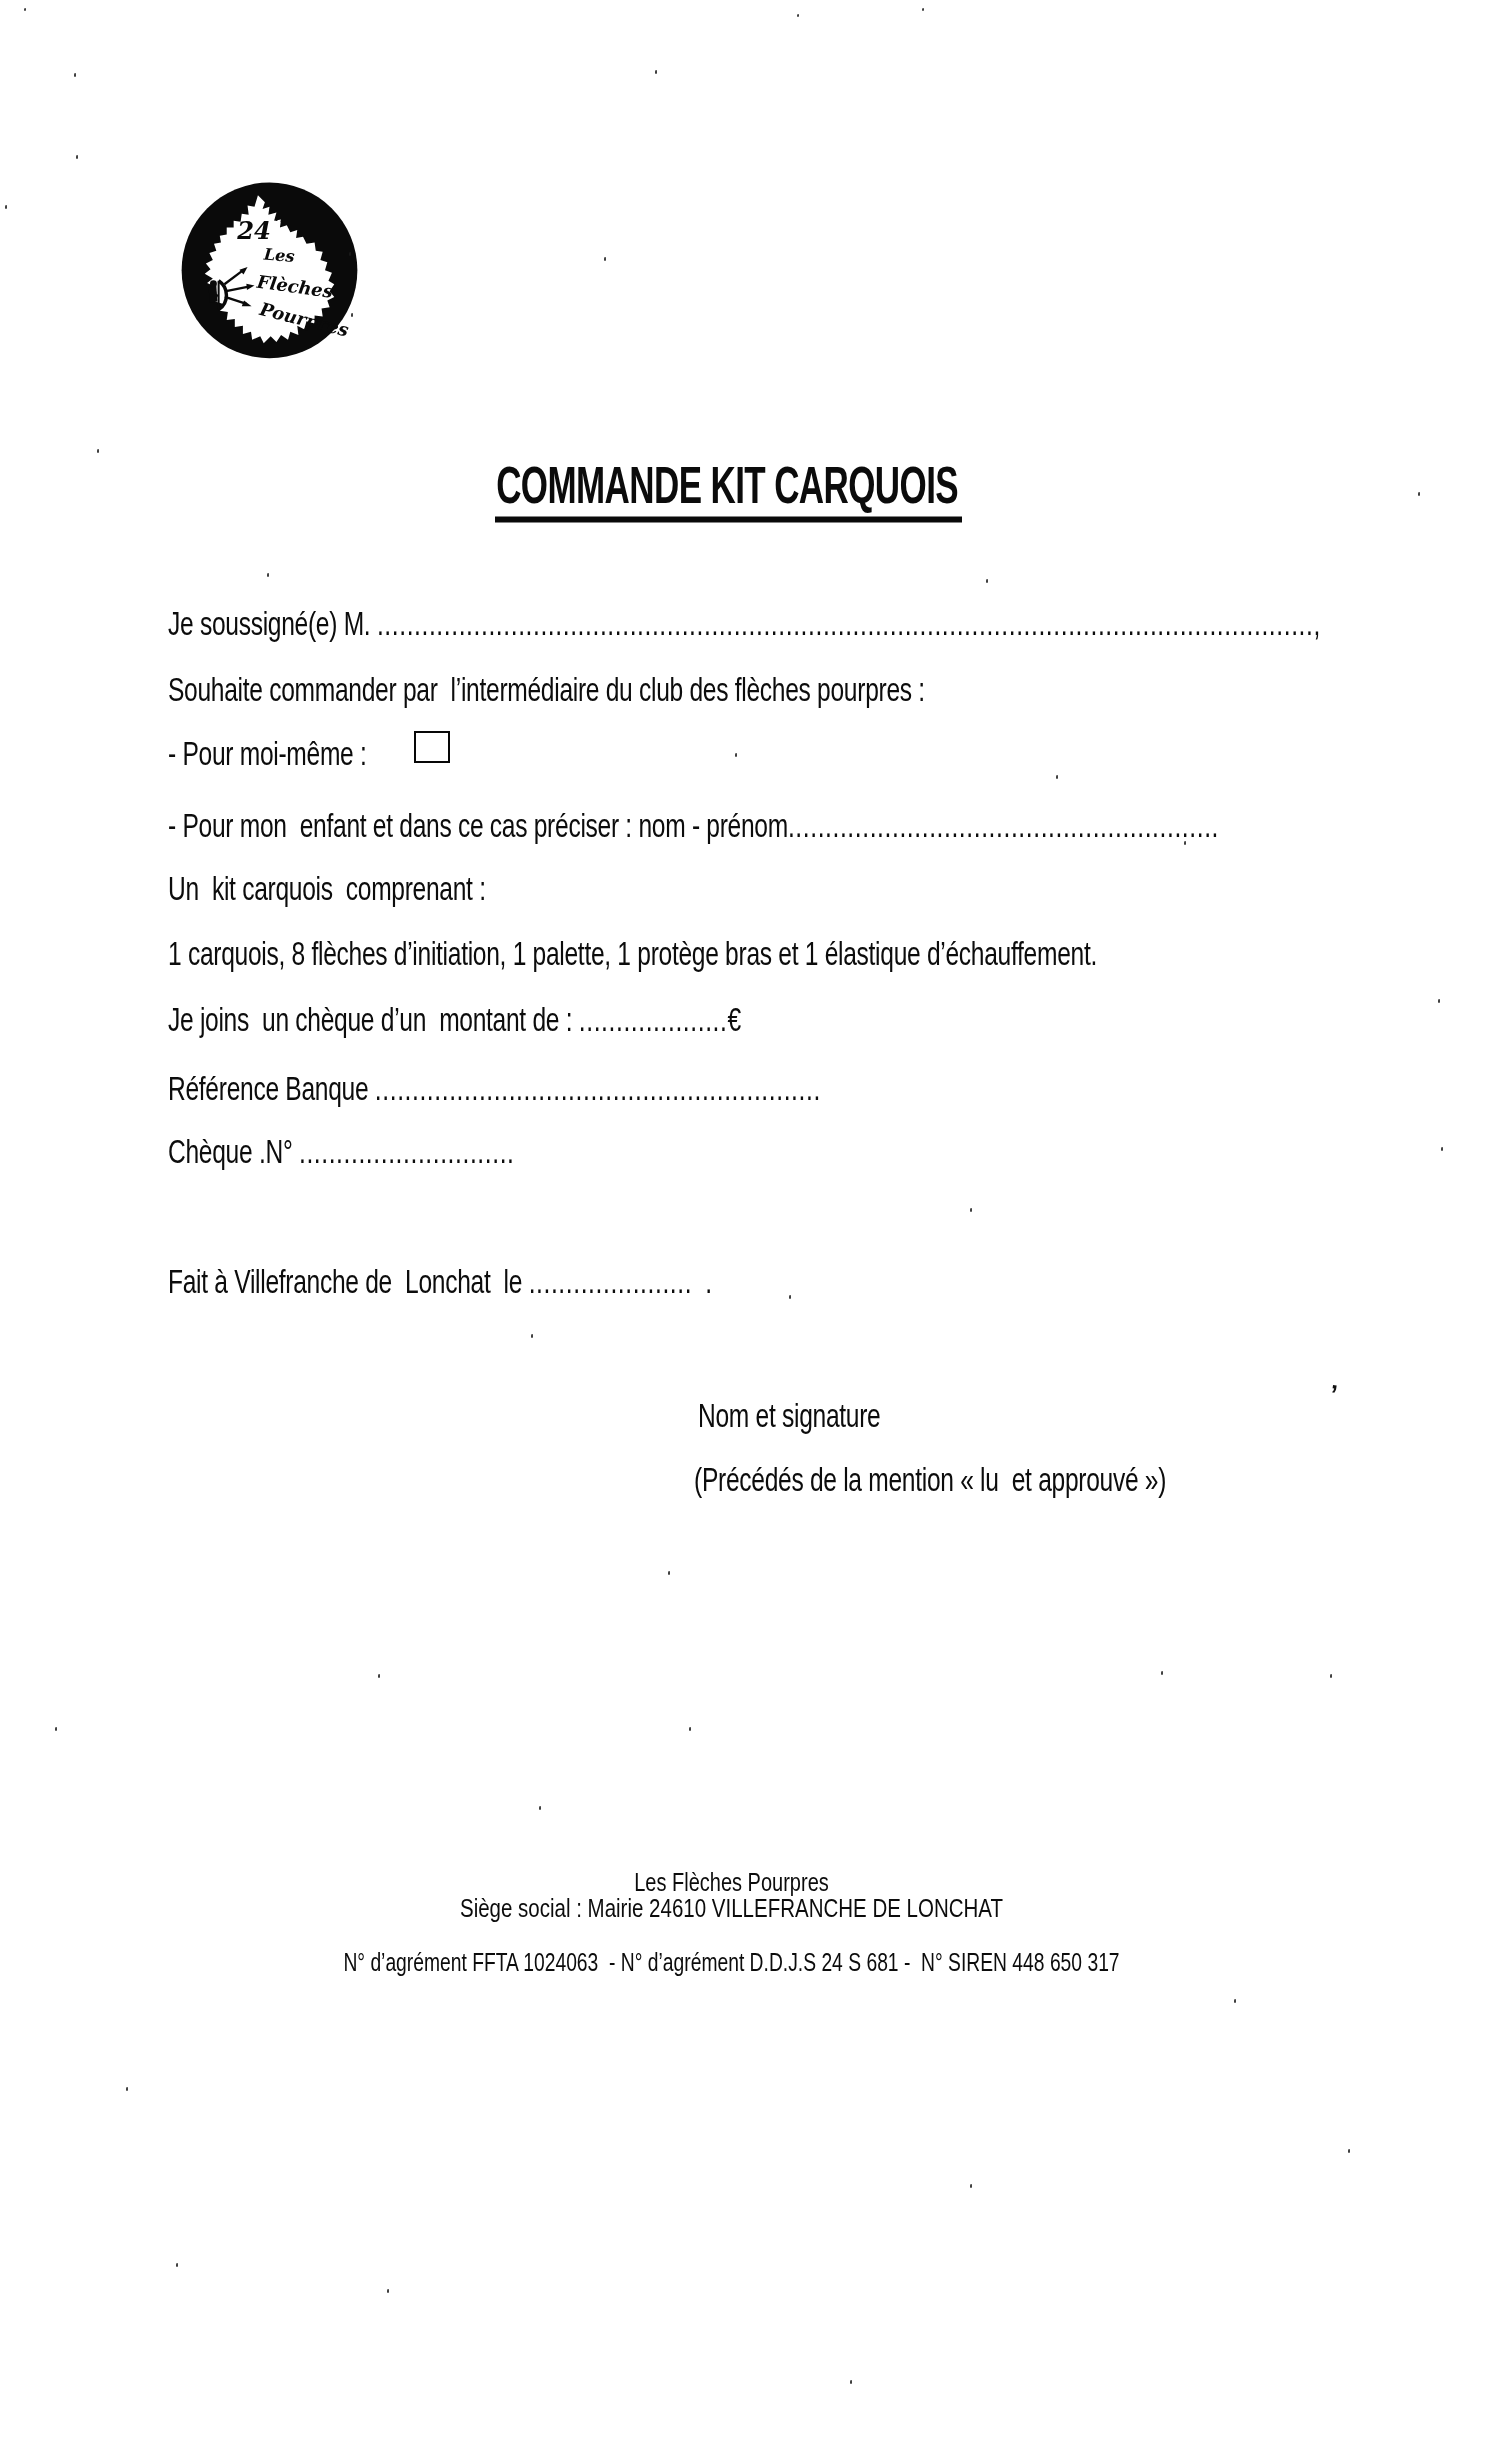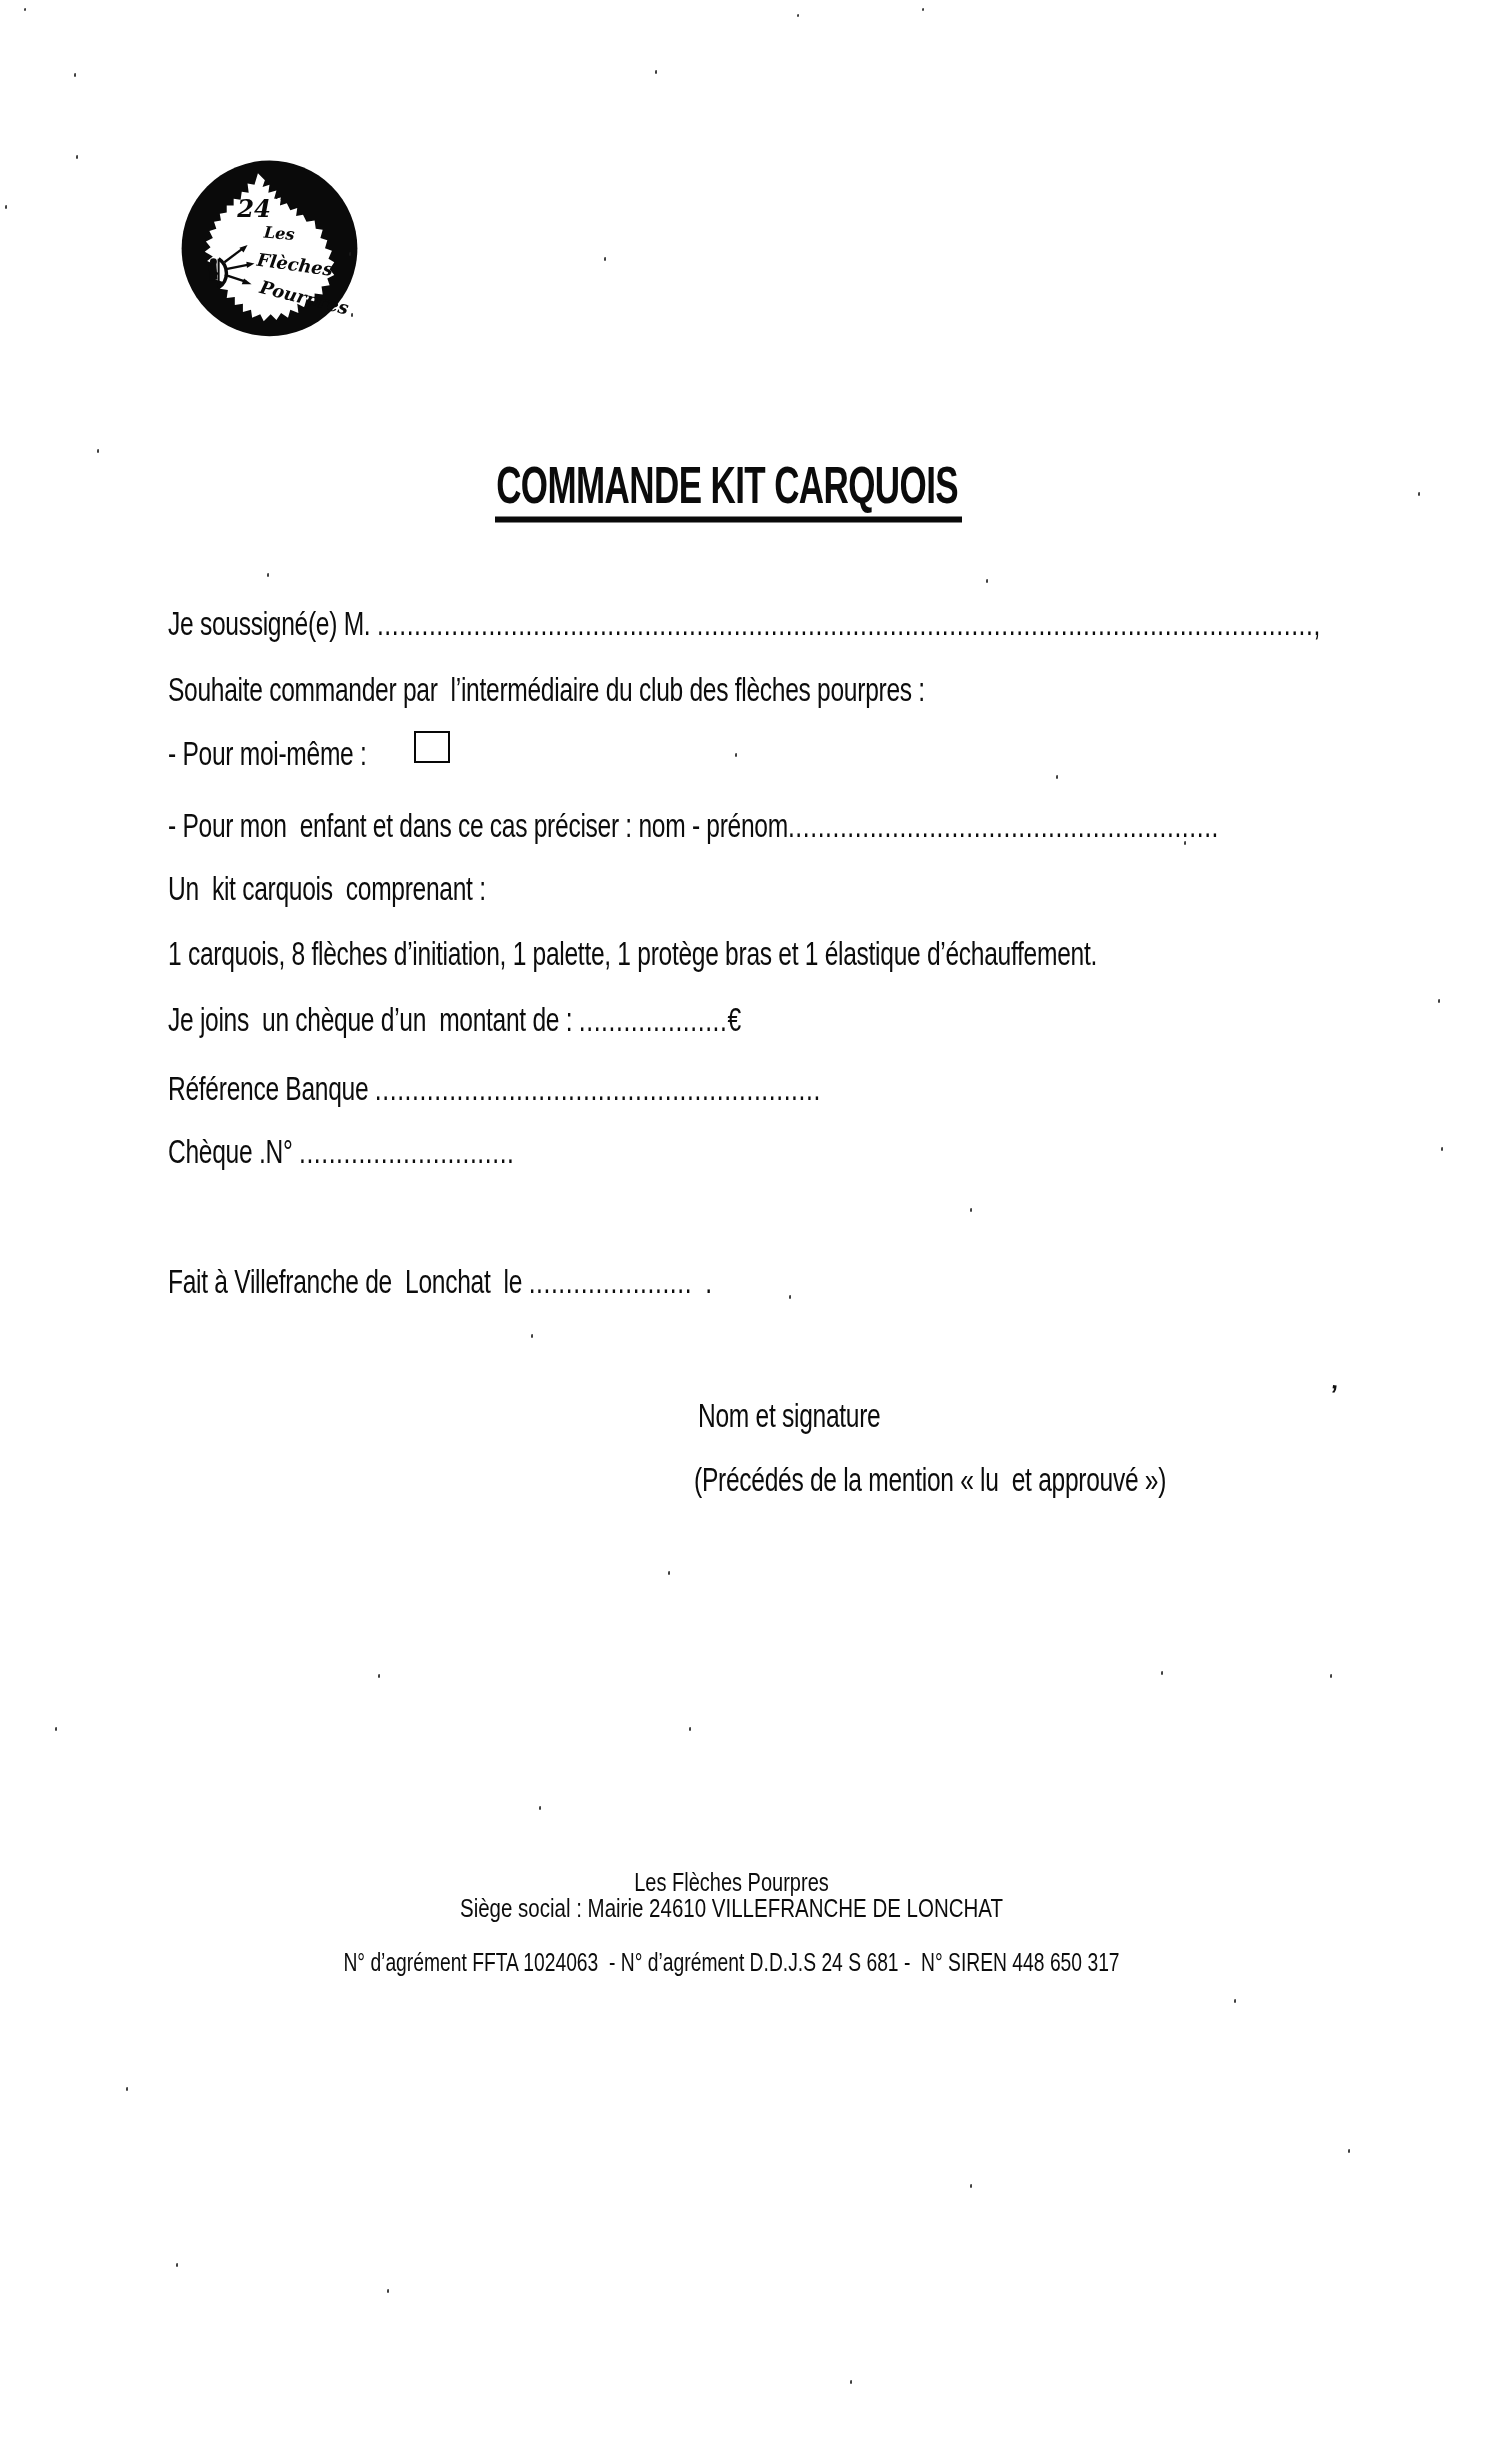--- a/index.html
+++ b/index.html
@@ -29,21 +29,21 @@
   }
   .speck{
     position:absolute;width:2.3px;height:3.5px;background:#1c1c1c;border-radius:50% 40% 50% 50%;
     opacity:.85;
   }
   .stray-mark{
     position:absolute;left:1330px;top:1379px;font-size:26px;font-weight:bold;color:#111;
     transform:rotate(8deg);
   }
   .sig{white-space:pre;}
-  .logo-wrap{position:absolute;left:177px;top:157px;width:185px;height:185px;}
+  .logo-wrap{position:absolute;left:177px;top:179px;width:185px;height:185px;}
 </style>
 </head>
 <body>
 
 <div id="page">
 
   <div class="logo-wrap">
     <svg viewBox="0 0 320 320" width="185" height="185">
       <circle cx="160" cy="158" r="152" fill="#0a0a0a"></circle>
       <path fill="#ffffff" d="M 140 28 L 152 40 L 148 52 L 160 48 L 158 62 L 172 58 L 168 72 L 180 70 L 178 84 L 190 80 L 196 92 L 208 88 L 206 102 L 218 100 L 224 112 L 238 110 L 240 124 L 252 126 L 248 140 L 260 144 L 256 158 L 268 162 L 262 176 L 272 182 L 264 194 L 272 204 L 260 210 L 264 222 L 250 224 L 252 238 L 238 236 L 238 250 L 224 246 L 220 260 L 208 254 L 210 270 L 196 264 L 192 278 L 180 270 L 172 282 L 162 272 L 150 284 L 144 272 L 130 278 L 128 264 L 114 268 L 114 254 L 100 256 L 100 242 L 86 244 L 88 230 L 74 228 L 80 216 L 66 212 L 72 200 L 58 196 L 66 186 L 52 180 L 62 172 L 48 164 L 58 156 L 50 146 L 62 140 L 56 128 L 68 124 L 64 112 L 76 110 L 74 98 L 86 96 L 86 84 L 98 84 L 98 72 L 110 74 L 112 60 L 124 62 L 122 46 L 134 48 Z"></path>

